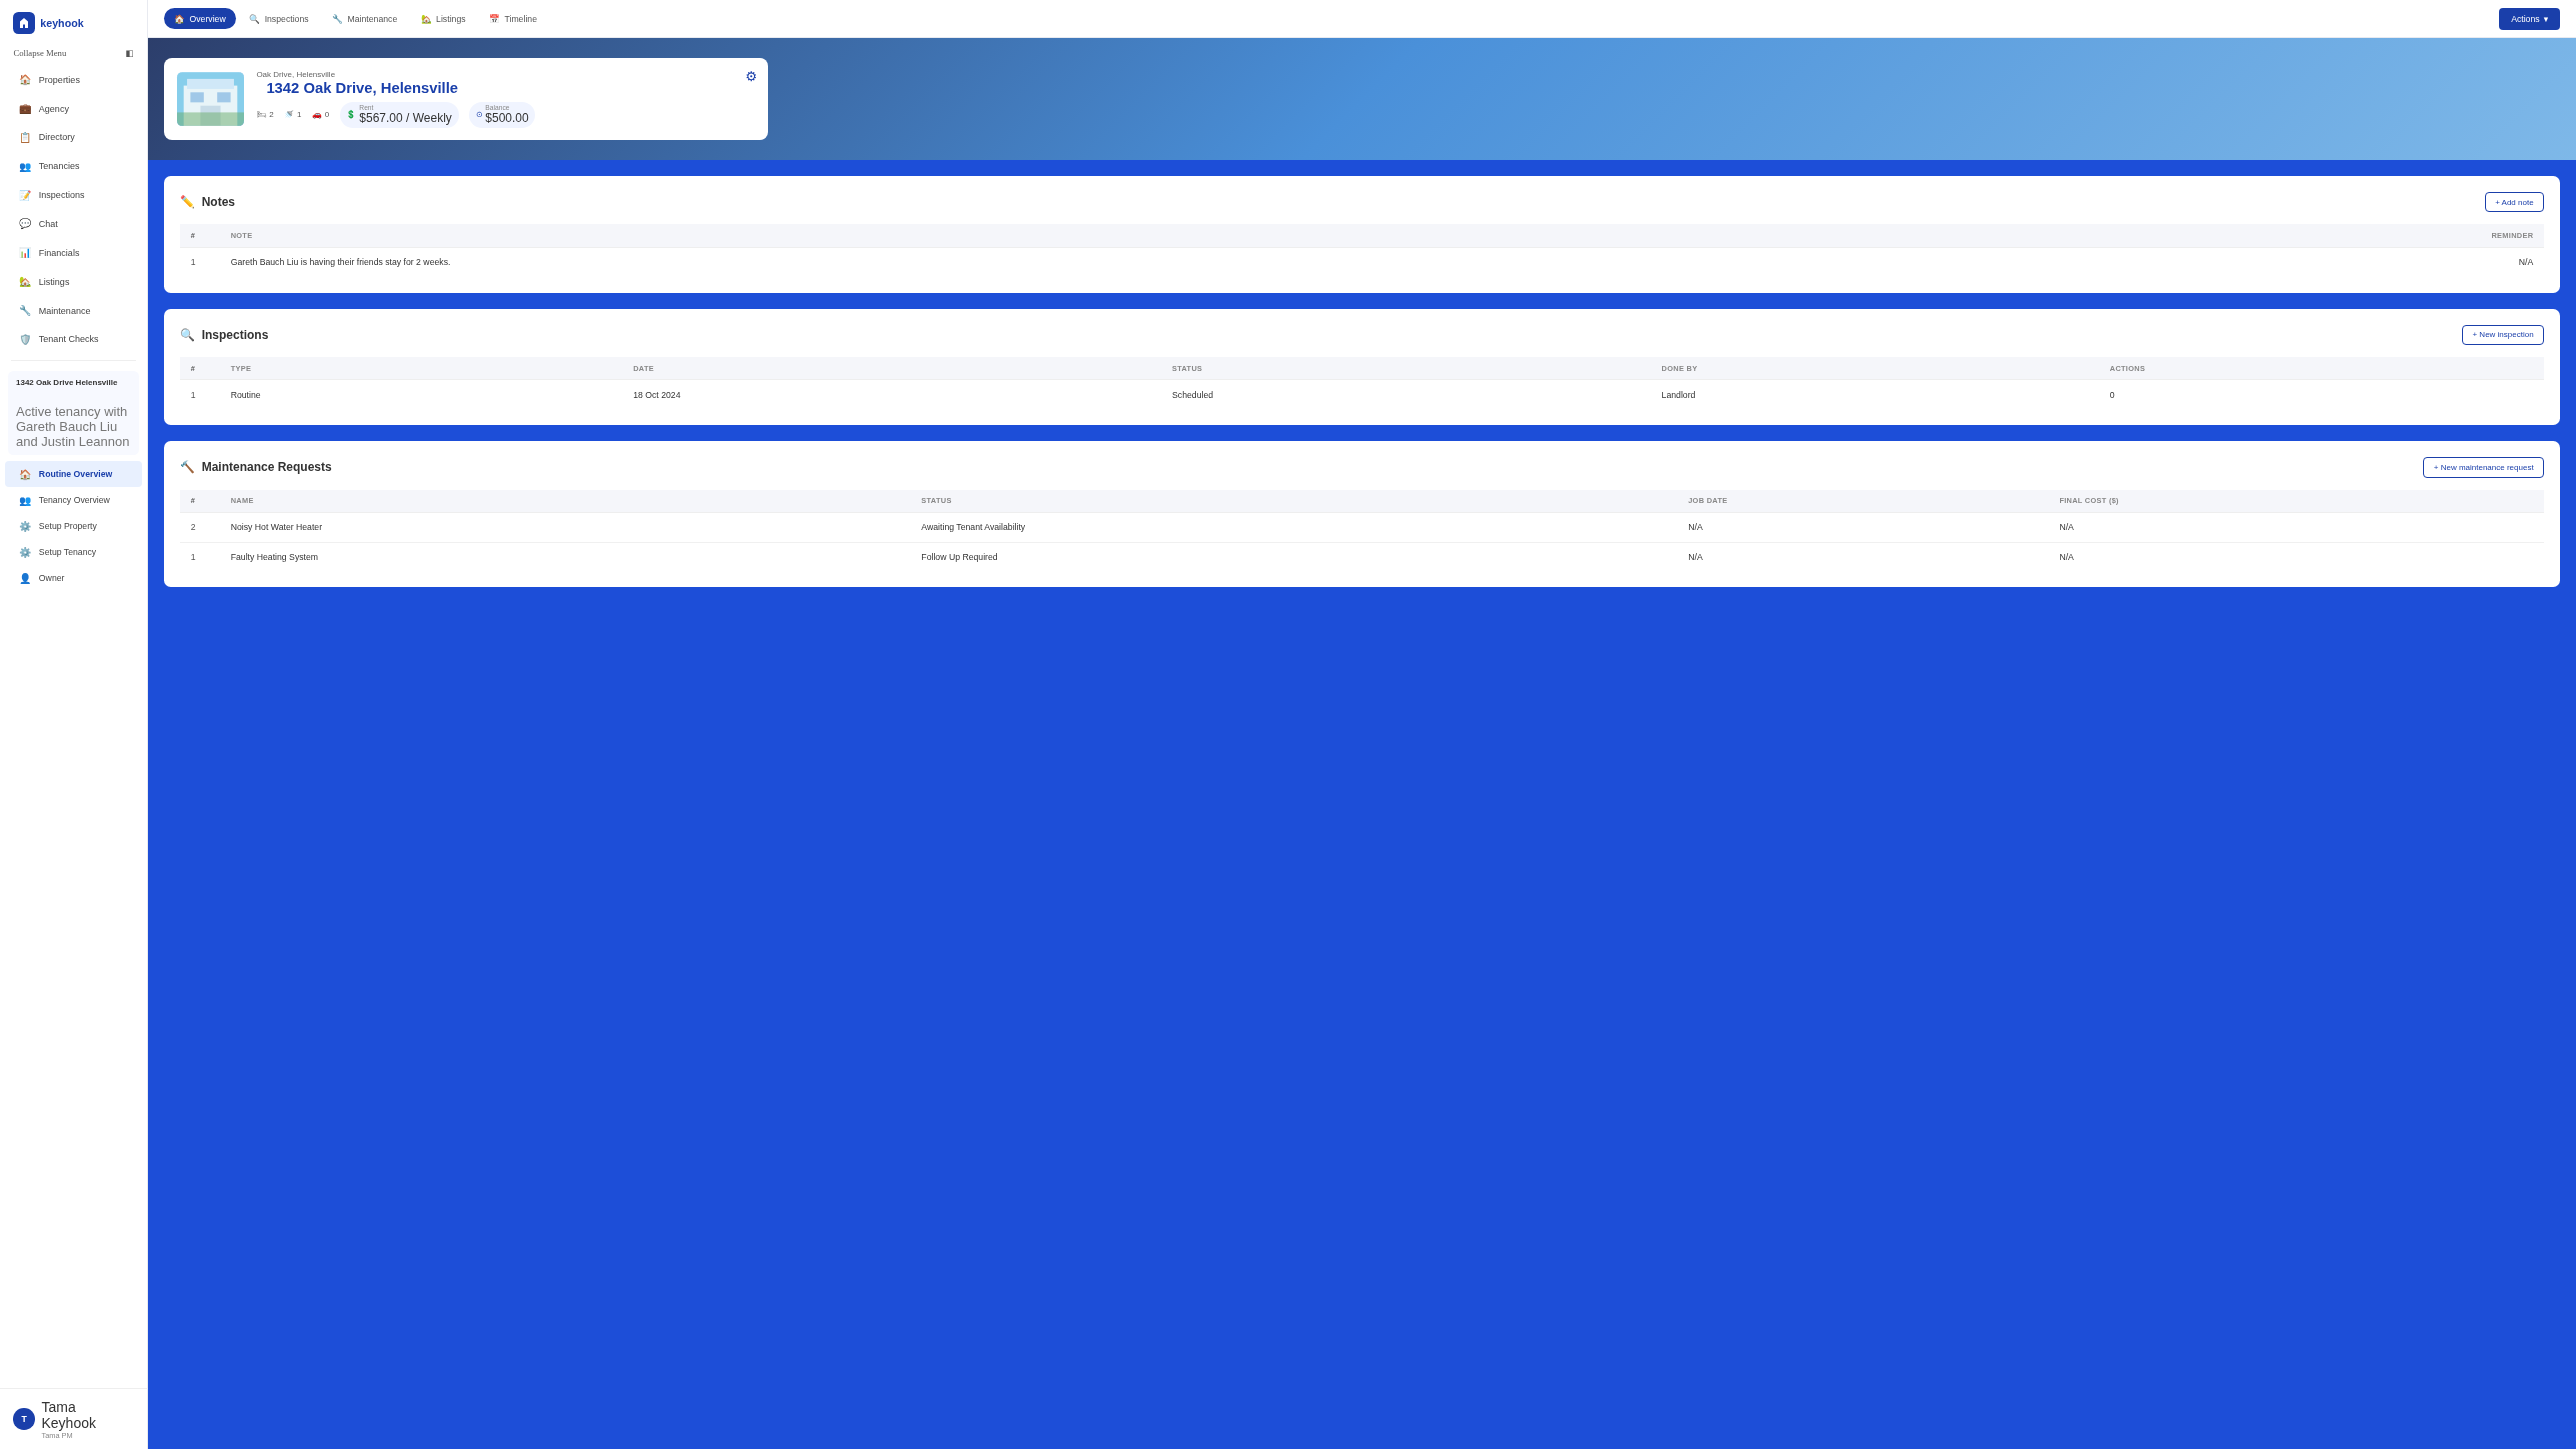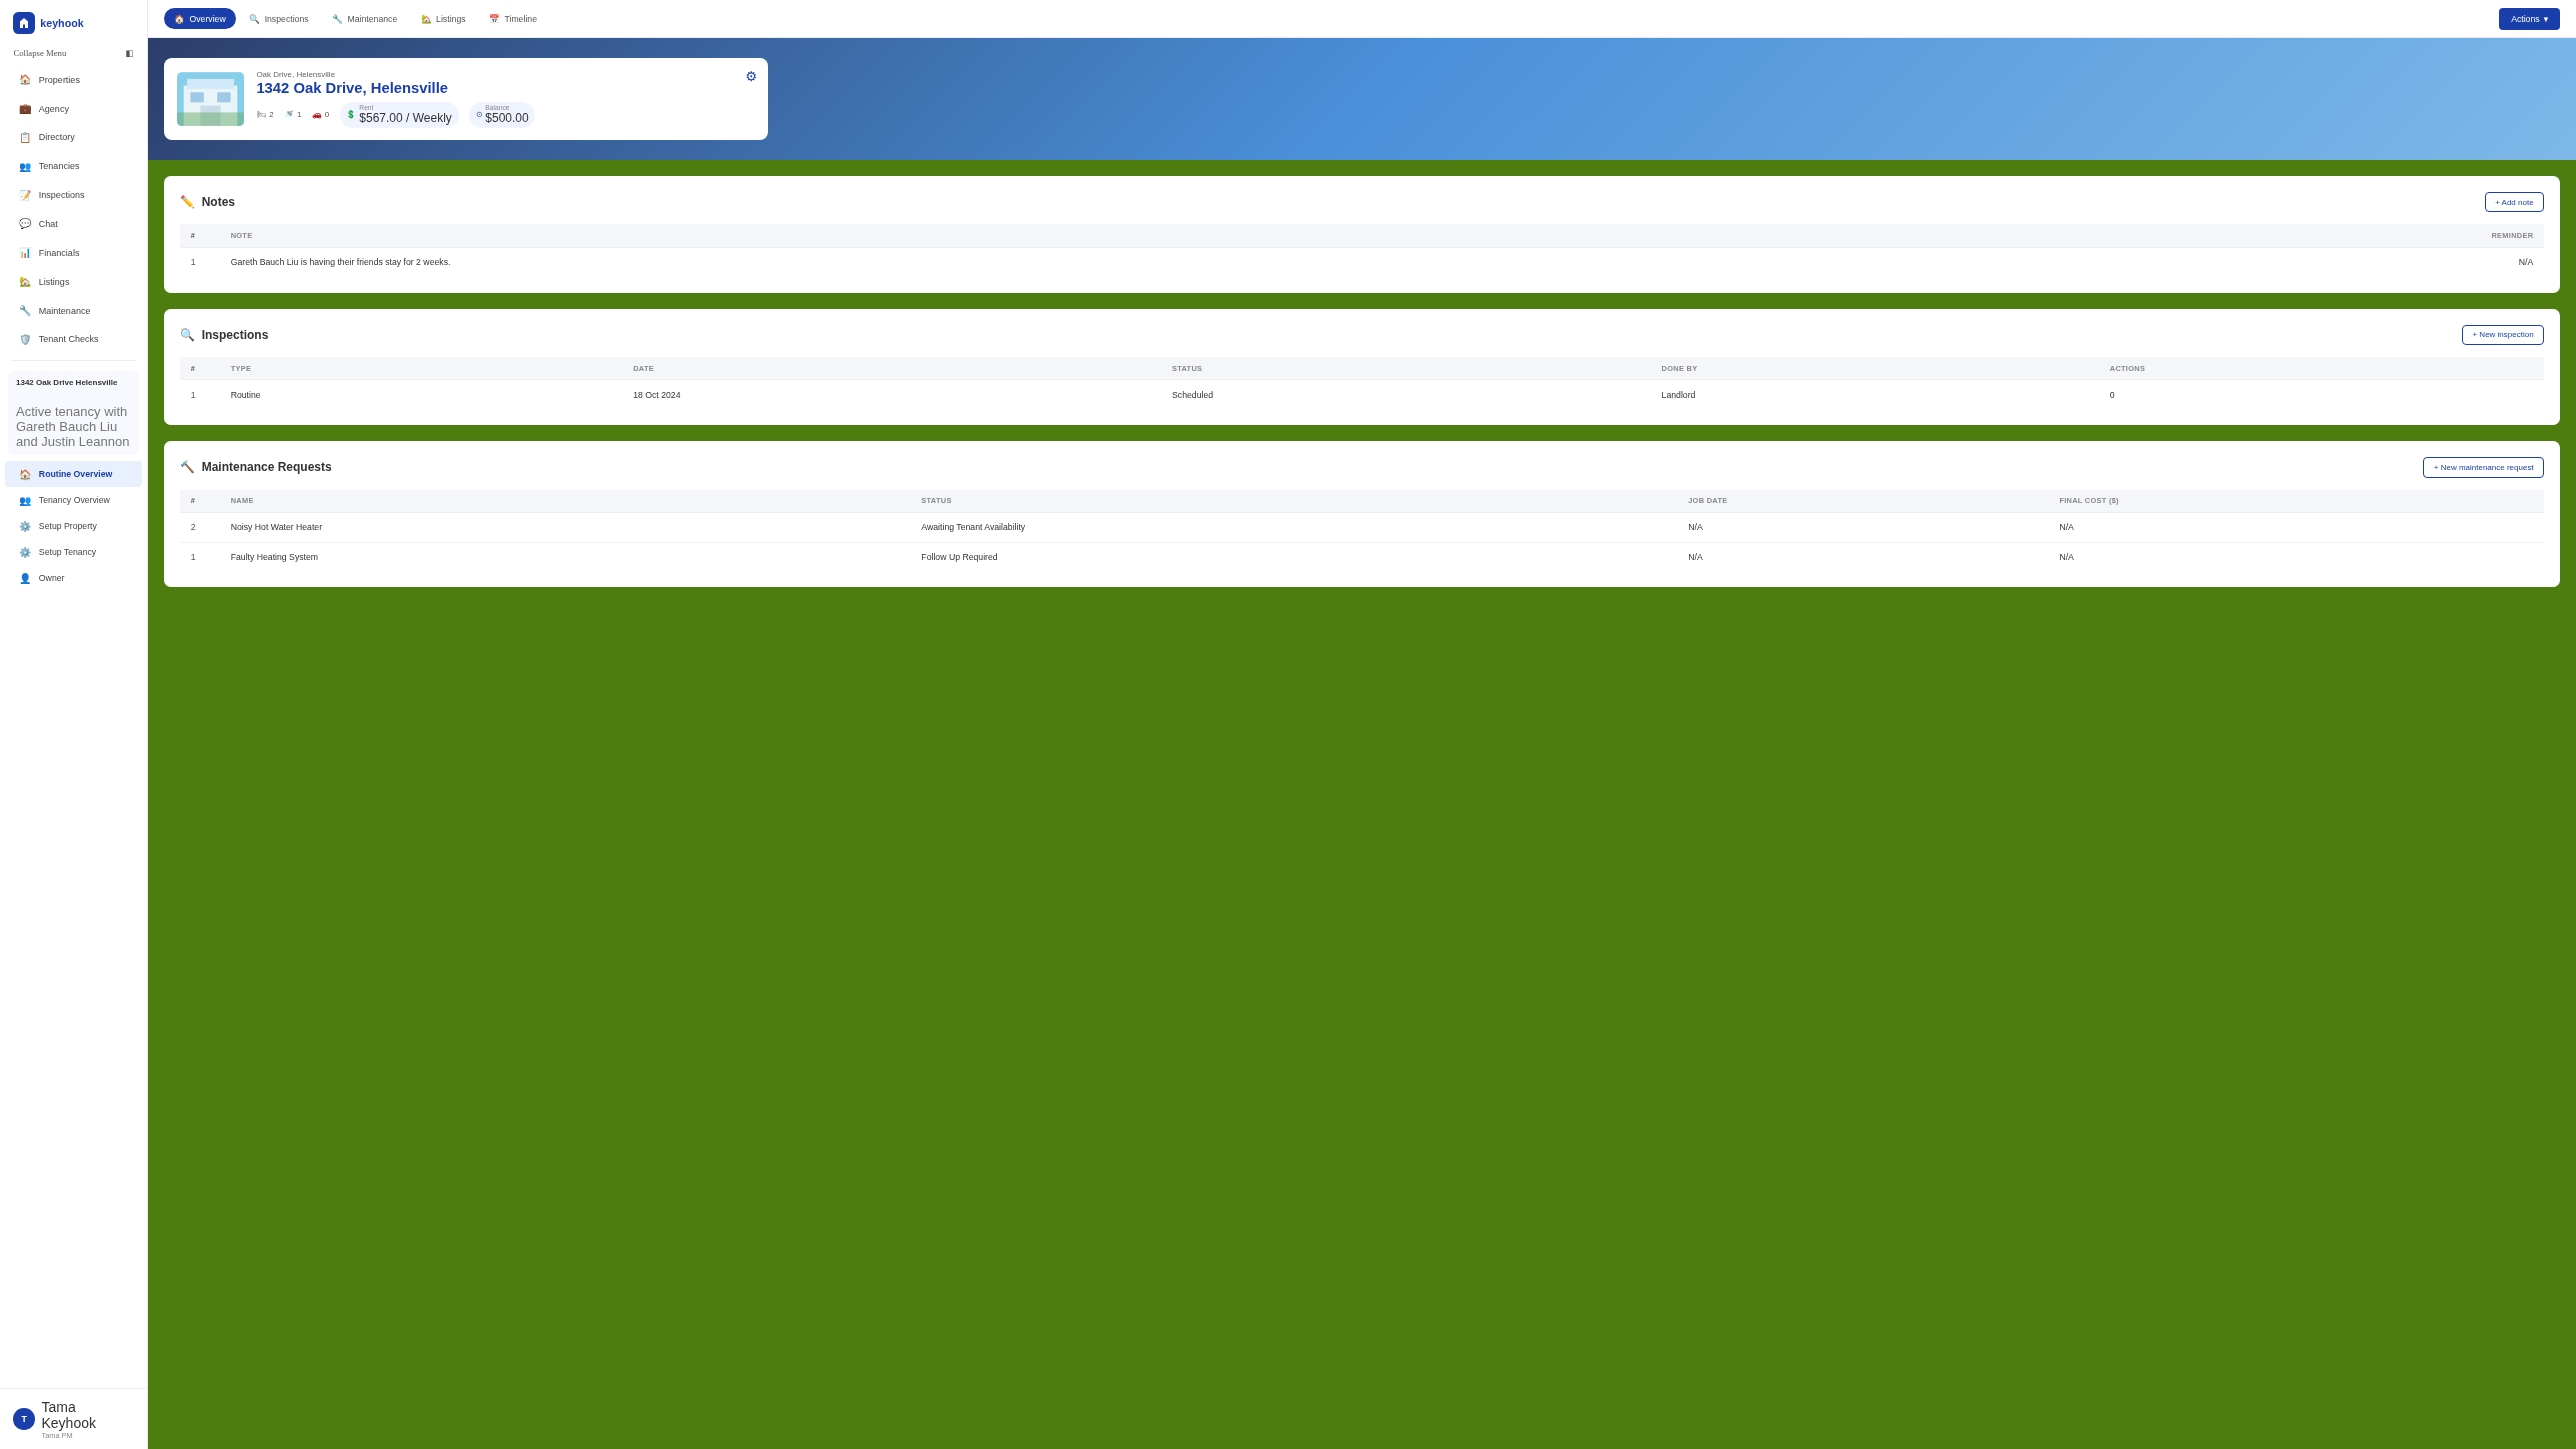--- a/index.html
+++ b/index.html
@@ -157,21 +157,21 @@
       display: flex;
       align-items: center;
       gap: 4px;
       font-weight: 500;
     }
 
     
     .content {
       flex: 1;
       overflow-y: auto;
-      background: #4d7c0f;
+      background: #1d4ed8;
     }
 
     
     .hero {
       background: linear-gradient(135deg, #2c3e6b 0%, #4a90d9 50%, #7eb8e8 100%);
       padding: 20px 16px;
       position: relative;
     }
     .property-card {
       background: white;
@@ -207,21 +207,21 @@
       position: absolute;
       bottom: 0;
       left: 10%;
       width: 80%;
       height: 80%;
       background: linear-gradient(180deg, #e8f4fb 0%, #c8e4f4 100%);
       border-radius: 2px 2px 0 0;
     }
     .property-details { flex: 1; }
     .property-street { font-size: 8px; color: #666; margin-bottom: 1.3px; }
-    .property-address { font-size: 14.8px; font-weight: 800; color: #1a3faa; margin-bottom: 5.4px; }
+    .property-address { font-size: 14.8px; font-weight: 800; color: #1a3faa; margin-bottom: 5.4px; margin-left: 10px; }
     .property-meta { display: flex; align-items: center; gap: 10.7px; flex-wrap: wrap; }
     .meta-item { display: flex; align-items: center; gap: 2.7px; font-size: 8px; color: #555; }
     .meta-badge {
       display: flex;
       align-items: center;
       gap: 2.7px;
       font-size: 8px;
       color: #555;
       background: #f0f4ff;
       padding: 2.7px 6.7px;

